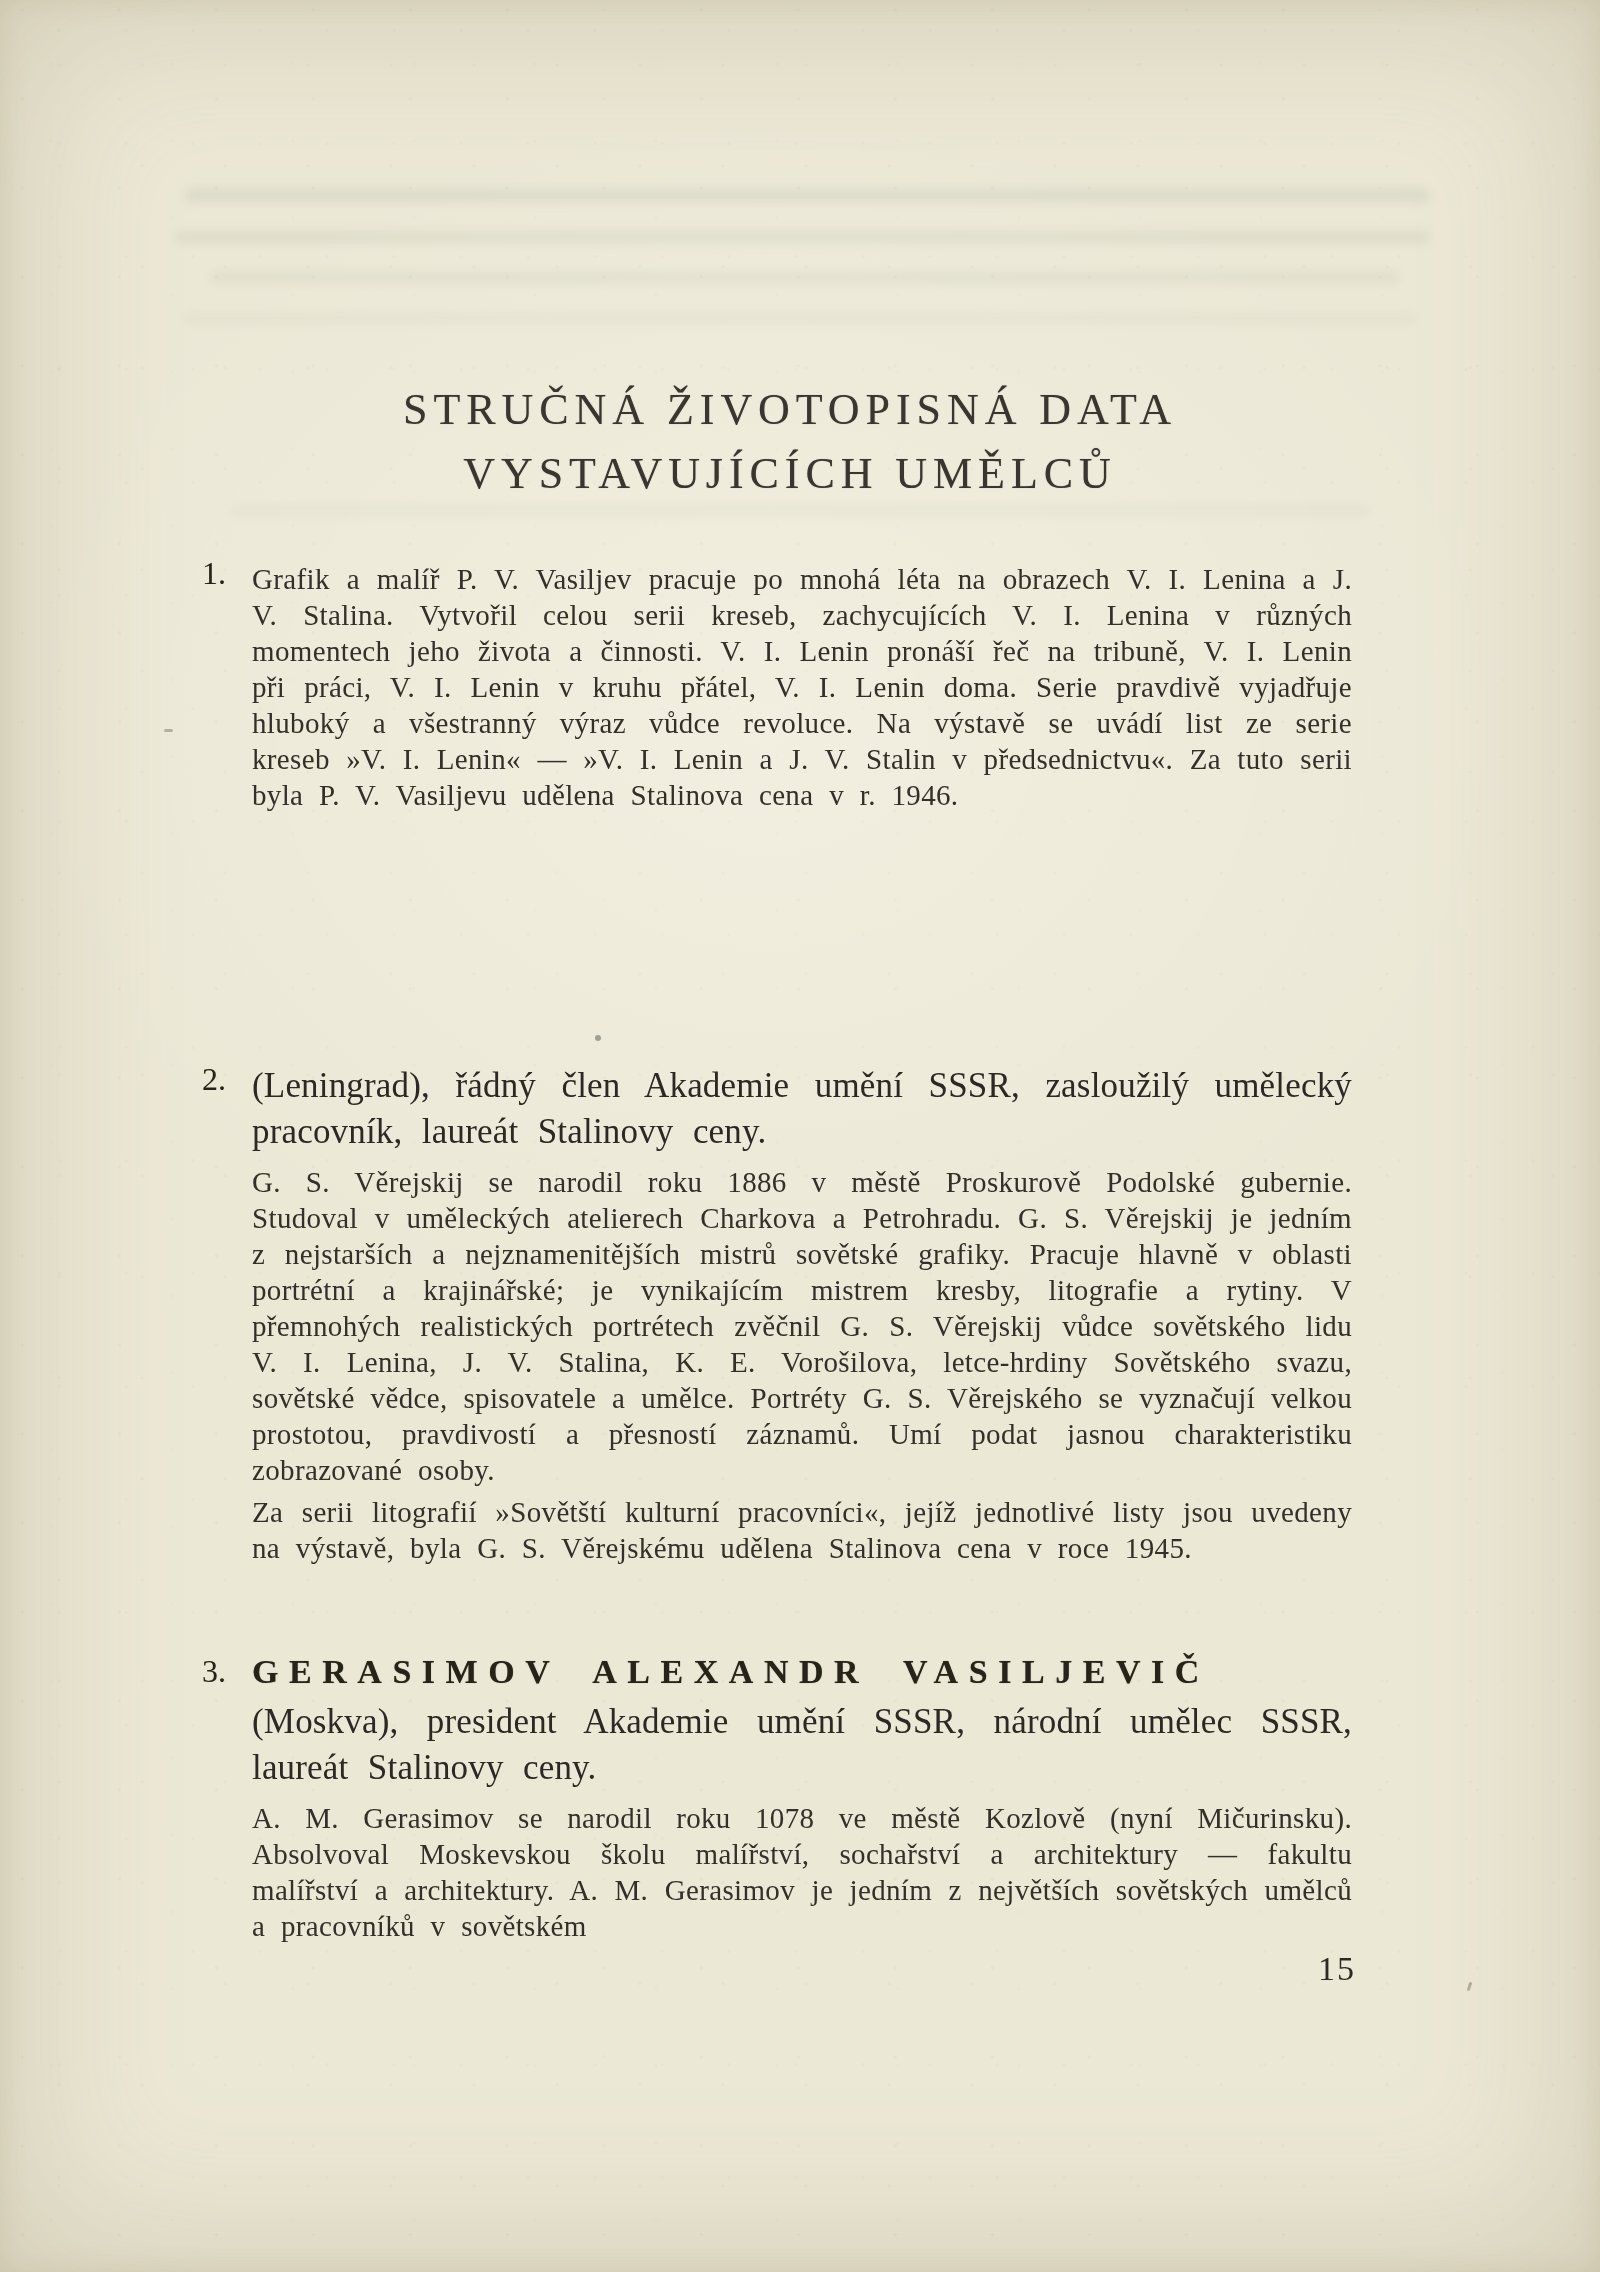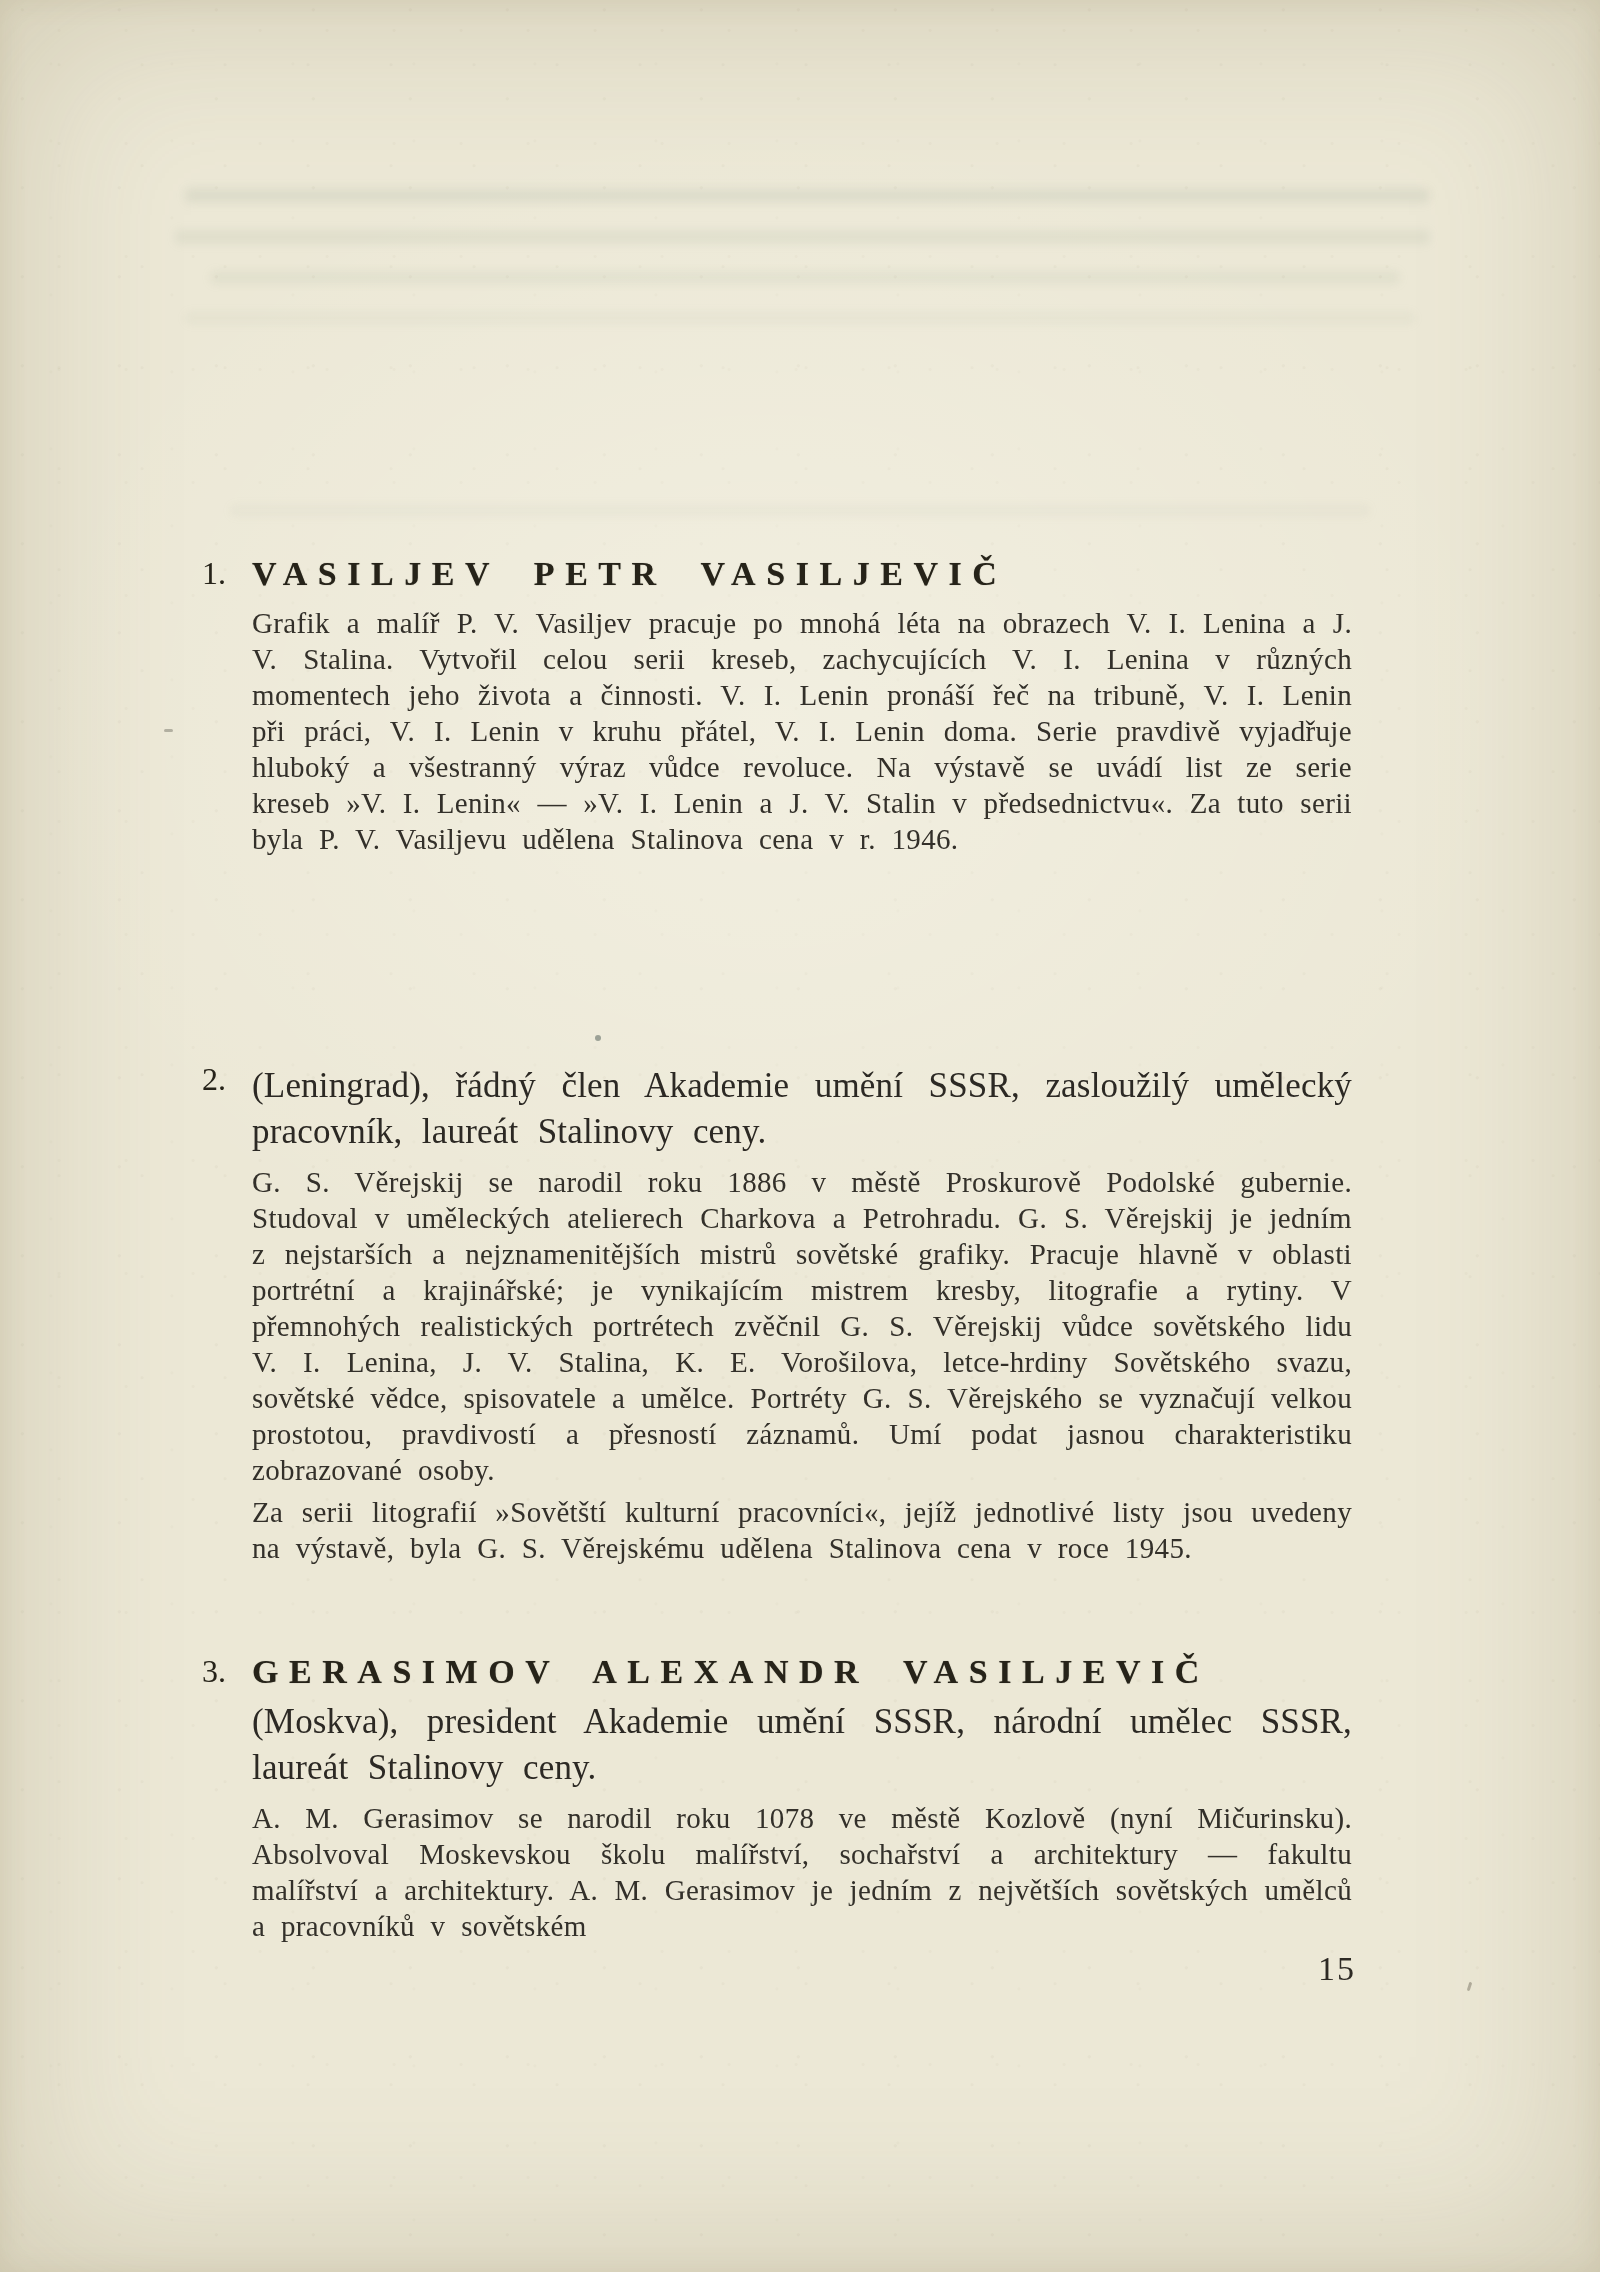--- a/index.html
+++ b/index.html
@@ -119,25 +119,28 @@
 <body>
 
 <div class="page">
 
   <div class="showthrough st1"></div>
   <div class="showthrough st2"></div>
   <div class="showthrough st3"></div>
   <div class="showthrough st4"></div>
   <div class="showthrough st5"></div>
 
+  <h1 class="page-title">
+    <span>STRUČNÁ ŽIVOTOPISNÁ DATA</span>
+    <span>VYSTAVUJÍCÍCH UMĚLCŮ</span>
+  </h1>
 
   <div class="entries">
   <section class="entry">
     <span class="entry-number">1.</span>
-    <h2 class="entry-name">VASILJEV PETR VASILJEVIČ</h2>
     <div class="entry-paragraphs">
           <p class="body-para">Grafik a malíř P. V. Vasiljev pracuje po mnohá léta na obrazech V. I. Lenina a J. V. Stalina. Vytvořil celou serii kreseb, zachycujících V. I. Lenina v různých momentech jeho života a činnosti. V. I. Lenin pronáší řeč na tribuně, V. I. Lenin při práci, V. I. Lenin v kruhu přátel, V. I. Lenin doma. Serie pravdivě vyjadřuje hluboký a všestranný výraz vůdce revoluce. Na výstavě se uvádí list ze serie kreseb »V. I. Lenin« — »V. I. Lenin a J. V. Stalin v předsednictvu«. Za tuto serii byla P. V. Vasiljevu udělena Stalinova cena v r. 1946.</p>
         </div>
   </section>
 
   <section class="entry">
     <span class="entry-number">2.</span>
     <p class="entry-subtitle">(Leningrad), řádný člen Akademie umění SSSR, zasloužilý umělecký pracovník, laureát Stalinovy ceny.</p>
     <div class="entry-paragraphs">
           <p class="body-para">G. S. Věrejskij se narodil roku 1886 v městě Proskurově Podolské gubernie. Studoval v uměleckých atelierech Charkova a Petrohradu. G. S. Věrejskij je jedním z nejstarších a nejznamenitějších mistrů sovětské grafiky. Pracuje hlavně v oblasti portrétní a krajinářské; je vynikajícím mistrem kresby, litografie a rytiny. V přemnohých realistických portrétech zvěčnil G. S. Věrejskij vůdce sovětského lidu V. I. Lenina, J. V. Stalina, K. E. Vorošilova, letce-hrdiny Sovětského svazu, sovětské vědce, spisovatele a umělce. Portréty G. S. Věrejského se vyznačují velkou prostotou, pravdivostí a přesností záznamů. Umí podat jasnou charakteristiku zobrazované osoby.</p>

